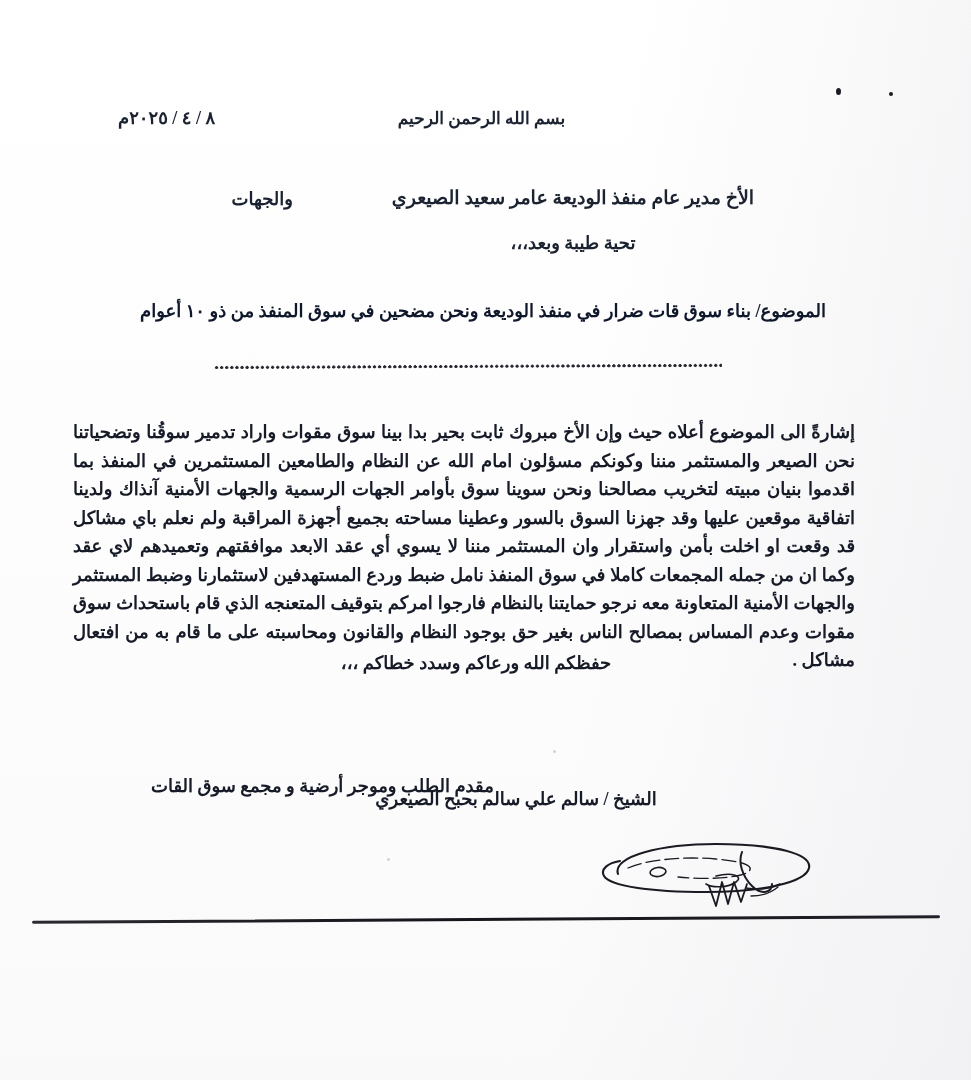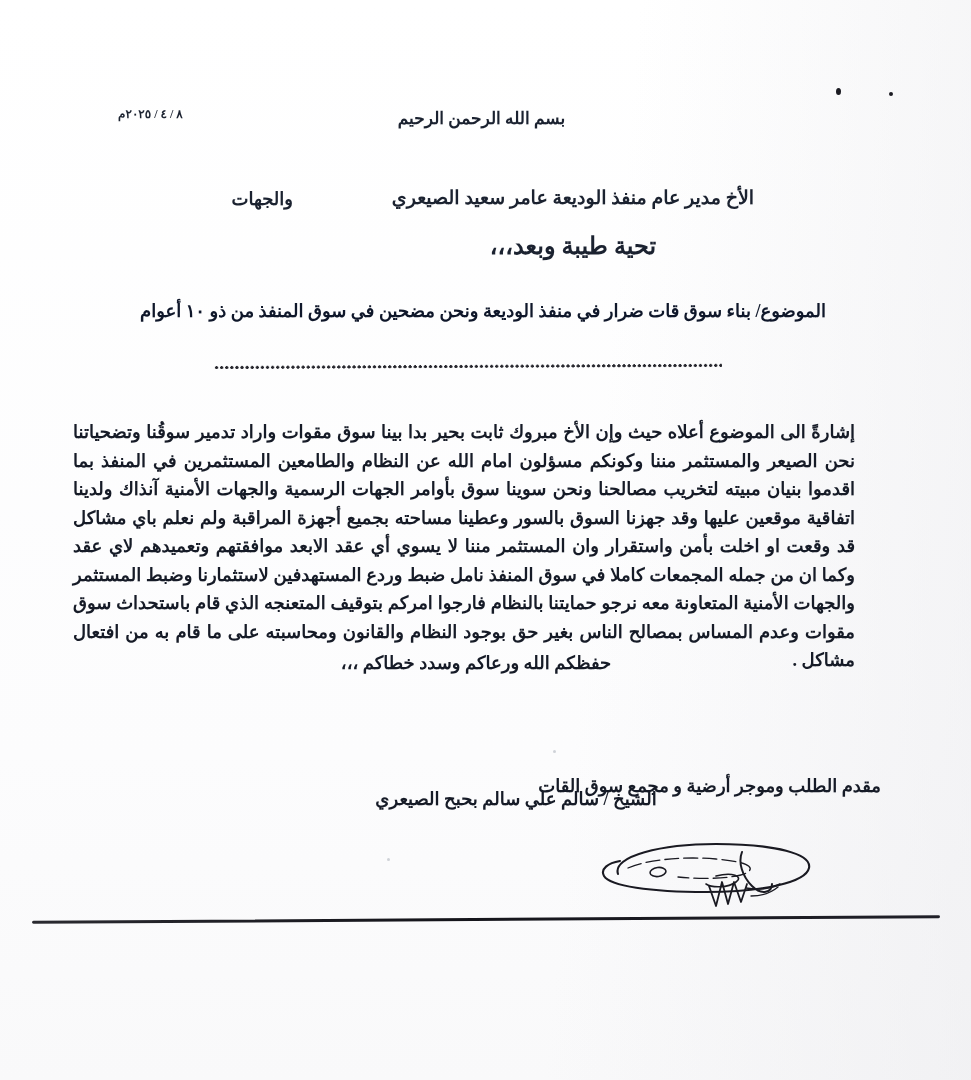--- a/index.html
+++ b/index.html
@@ -49,21 +49,21 @@
     font-size: 17px;
     font-weight: 700;
     letter-spacing: 0.2px;
     color: #1b2230;
   }
   #doc-date {
     left: 118px;
     top: 107px;
     width: 230px;
     text-align: left;
-    font-size: 12px;
+    font-size: 18px;
     font-weight: 700;
     color: #1b2230;
     letter-spacing: 1px;
   }
 
   
   #addressee {
     top: 186px;
     right: 88px;
     width: 620px;
@@ -77,21 +77,21 @@
     width: 160px;
     font-size: 18px;
     font-weight: 700;
     text-align: right;
     color: #1b2230;
   }
   #greeting {
     top: 232px;
     right: 88px;
     width: 620px;
-    font-size: 24px;
+    font-size: 18px;
     font-weight: 700;
     color: #1b2230;
   }
 
   
   #subject {
     top: 300px;
     right: 88px;
     width: 800px;
     font-size: 18px;
@@ -139,21 +139,21 @@
     color: #161b27;
   }
 
   
   #sig-line1 {
     top: 775px;
     right: 90px;
     width: 730px;
     font-size: 18px;
     font-weight: 700;
-    text-align: right;
+    text-align: left;
     color: #161b27;
   }
   #sig-line2 {
     top: 788px;
     right: 90px;
     width: 730px;
     font-size: 18px;
     font-weight: 700;
     text-align: center;
     color: #161b27;

